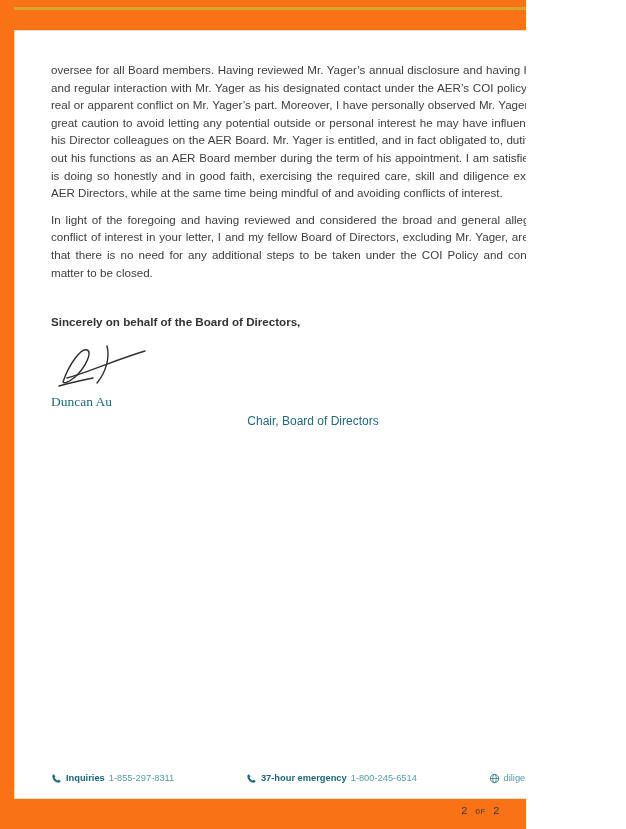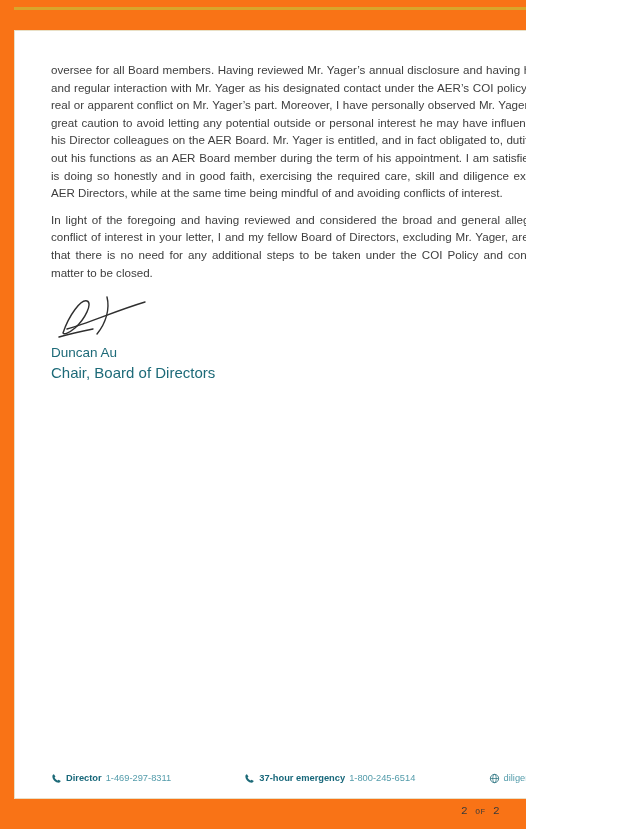--- a/index.html
+++ b/index.html
@@ -52,25 +52,27 @@
     color: #333333;
   }
   .signature-wrap {
     margin: 12px 0 0 2px;
     height: 50px;
   }
   .signer-name {
     margin-top: 2px;
     font-size: 13.5px;
     color: #1d6a78;
+    font-family: Liberation Serif, serif;
   }
   .signer-title {
     margin-top: 4px;
-    font-size: 15px;
+    font-size: 12px;
     color: #1d6a78;
+    text-align: center;
   }
   .footer {
     display: flex;
     justify-content: space-between;
     align-items: center;
     font-size: 9.3px;
     line-height: 12px;
   }
   .f-item {
     display: flex;
@@ -109,20 +111,21 @@
 <div class="canvas">
 
   <div class="top-rule"></div>
 
   <div class="page">
 
     <div class="content">
       <p class="body-par">oversee for all Board members. Having reviewed Mr. Yager’s annual disclosure and having had direct and regular interaction with Mr. Yager as his designated contact under the AER’s COI policy, I see no real or apparent conflict on Mr. Yager’s part. Moreover, I have personally observed Mr. Yager exercise great caution to avoid letting any potential outside or personal interest he may have influence him or his Director colleagues on the AER Board. Mr. Yager is entitled, and in fact obligated to, dutifully carry out his functions as an AER Board member during the term of his appointment. I am satisfied that he is doing so honestly and in good faith, exercising the required care, skill and diligence expected of AER Directors, while at the same time being mindful of and avoiding conflicts of interest.</p>
       <p class="body-par">In light of the foregoing and having reviewed and considered the broad and general allegations of conflict of interest in your letter, I and my fellow Board of Directors, excluding Mr. Yager, are satisfied that there is no need for any additional steps to be taken under the COI Policy and consider this matter to be closed.</p>
 
+      <p class="closing">Sincerely on behalf of the Board of Directors,</p>
 
       <div class="signature-wrap">
         <svg width="104" height="50" viewBox="0 0 104 50" aria-hidden="true">
           <path class="sig-stroke" d="M10 40 C 16 22, 28 6, 34 8 C 40 10, 32 26, 22 35 C 16 40, 11 42, 10 40 Z"></path>
           <path class="sig-stroke" d="M6 44 C 20 40, 30 38, 40 36"></path>
           <path class="sig-stroke" d="M14 36 C 36 30, 62 18, 92 9"></path>
           <path class="sig-stroke" d="M54 4 C 57 16, 53 30, 44 41"></path>
         </svg>
       </div>
 
@@ -131,22 +134,22 @@
     </div>
 
     <div class="footer">
 
       <div class="f-item">
         <span class="icon">
           <svg width="11" height="11" viewBox="0 0 16 16">
             <path d="M4.2 1.8 C3 2.2 2 3.3 2 4.6 c0 4.9 4.5 9.4 9.4 9.4 1.3 0 2.4-1 2.8-2.2 l-3.1-2.1 -1.5 1.3 c-1.8-0.8-3.6-2.6-4.4-4.4 l1.3-1.5 z" fill="currentColor"></path>
           </svg>
         </span>
-        <span class="f-label">Director</span>
-        <span class="f-value">1-469-297-8311</span>
+        <span class="f-label">Inquiries</span>
+        <span class="f-value">1-855-297-8311</span>
       </div>
 
       <div class="f-item">
         <span class="icon">
           <svg width="11" height="11" viewBox="0 0 16 16">
             <path d="M4.2 1.8 C3 2.2 2 3.3 2 4.6 c0 4.9 4.5 9.4 9.4 9.4 1.3 0 2.4-1 2.8-2.2 l-3.1-2.1 -1.5 1.3 c-1.8-0.8-3.6-2.6-4.4-4.4 l1.3-1.5 z" fill="currentColor"></path>
           </svg>
         </span>
         <span class="f-label">37-hour emergency</span>
         <span class="f-value">1-800-245-6514</span>

